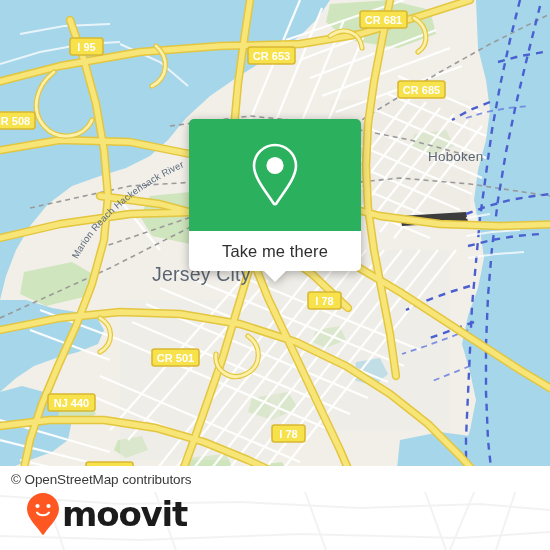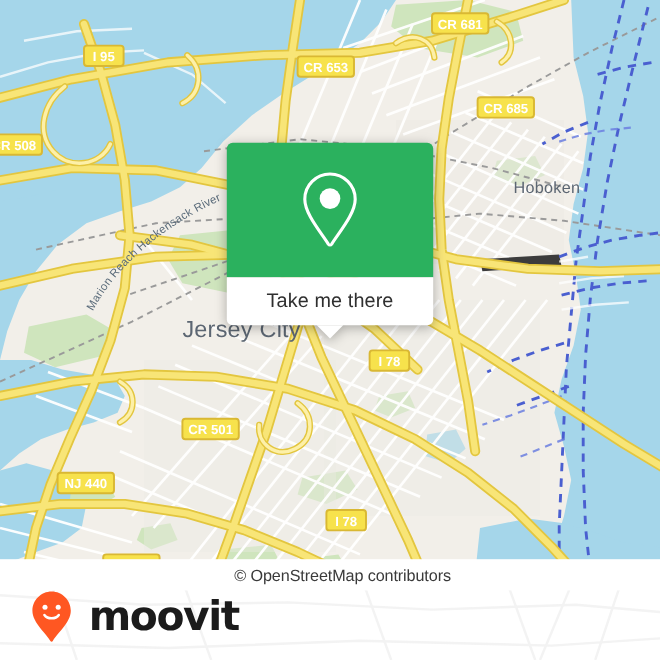--- a/index.html
+++ b/index.html
@@ -32,26 +32,25 @@
   
   #attribution {
     position: absolute;
     left: 0;
     top: 466px;
     width: 550px;
     height: 26px;
     background: #ffffff;
     display: flex;
     align-items: center;
-    padding-left: 21px;
+    padding-left: 11px;
     font-size: 13.5px;
     color: #3a3a3a;
     z-index: 40;
     letter-spacing: -0.1px;
-    justify-content: center;
   }
 
   
   #popup {
     position: absolute;
     left: 189px;
     top: 119px;
     width: 172px;
     z-index: 60;
     filter: drop-shadow(0 2px 5px rgba(0,0,0,0.30));
@@ -111,21 +110,21 @@
     font-size: 15.5px;
     color: #242424;
     letter-spacing: -0.15px;
     white-space: nowrap;
     z-index: 2;
   }
   #footer-logo {
     position: relative;
     display: flex;
     align-items: center;
-    gap: 14px;
+    gap: 2px;
     z-index: 2;
   }
   #logo-word {
     font-size: 34px;
     font-weight: bold;
     color: #1b1b1b;
     letter-spacing: -1.2px;
     line-height: 1;
     font-family: "DejaVu Sans", sans-serif;
   }

